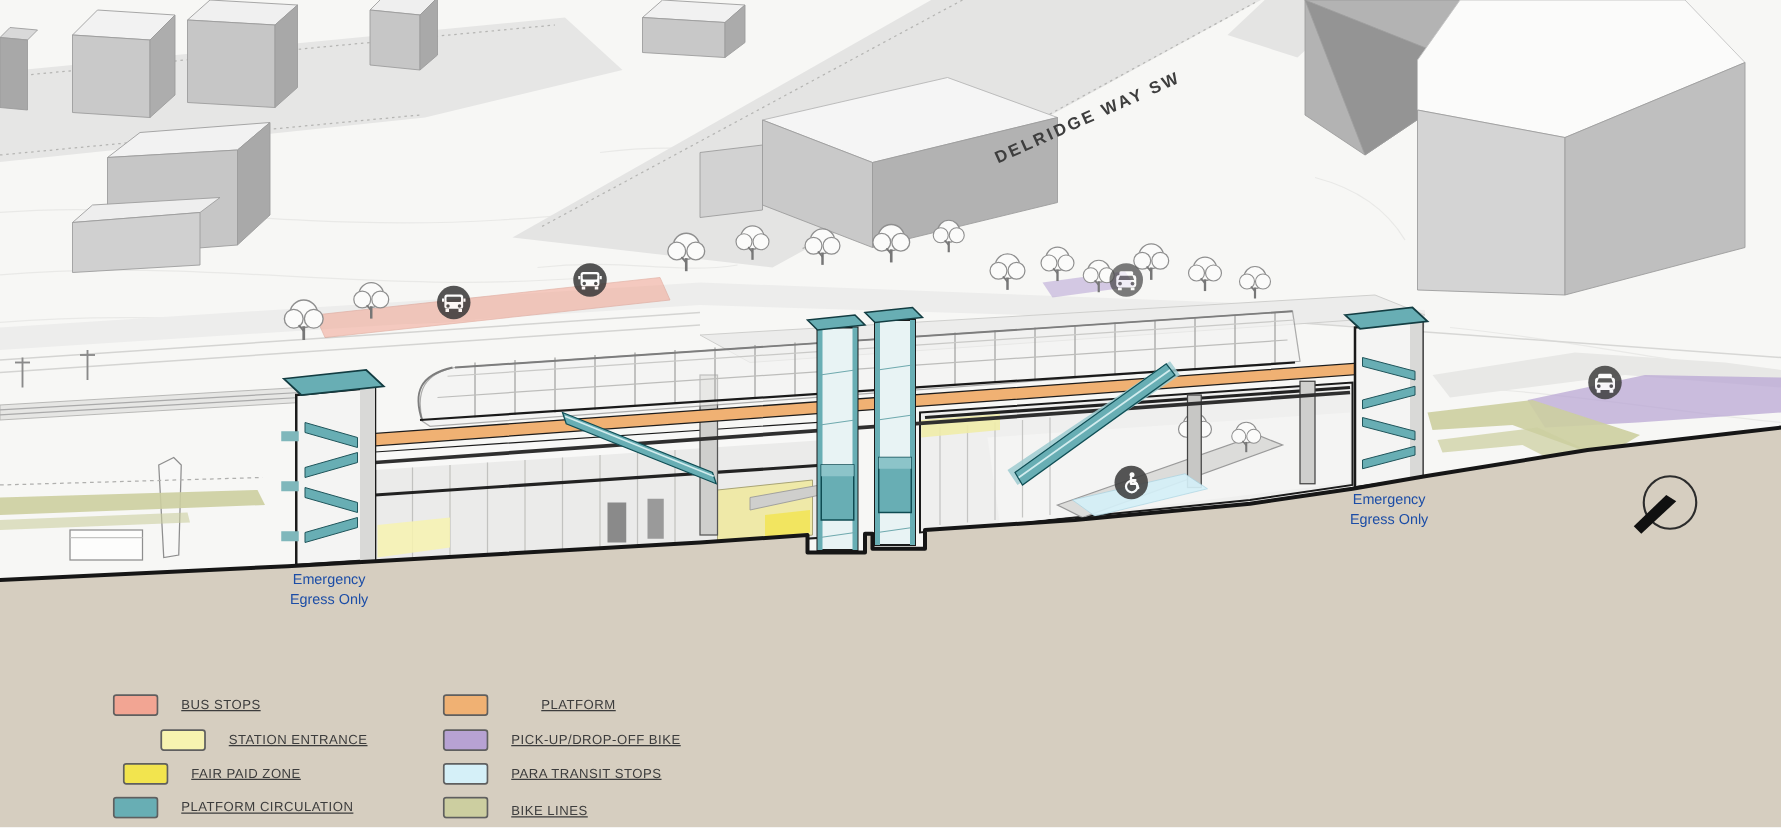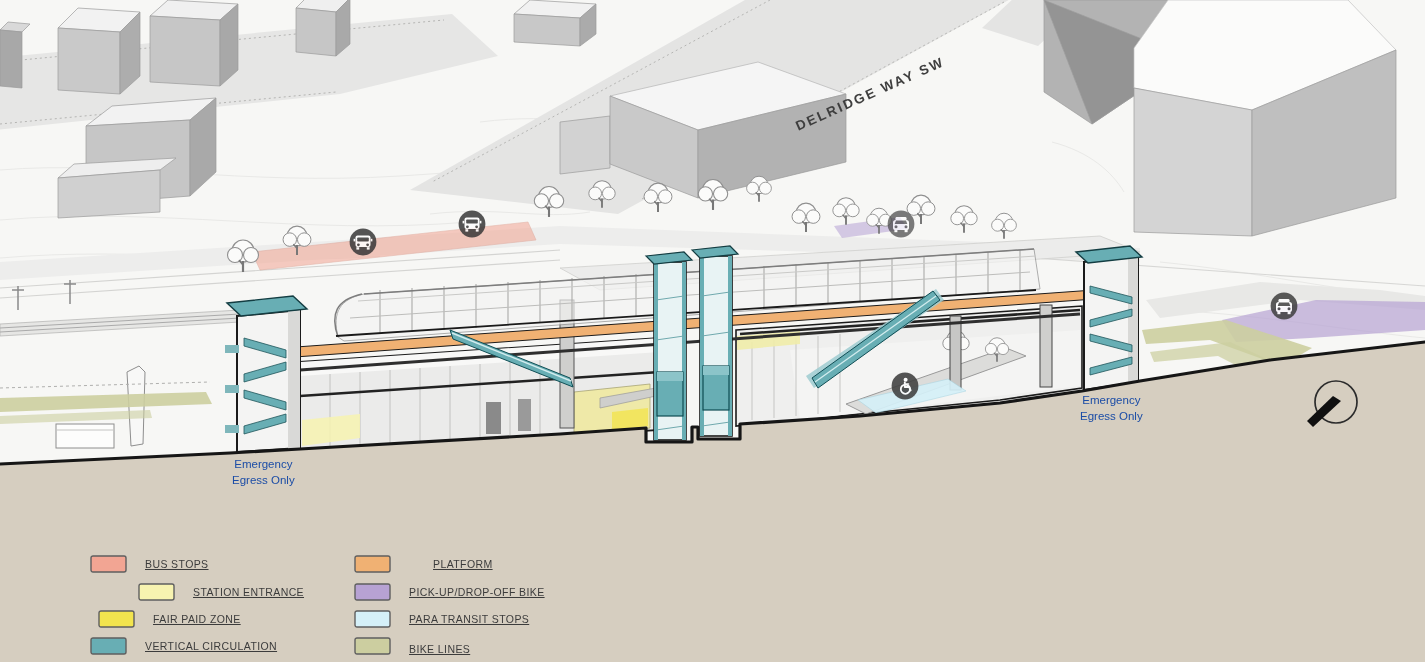--- a/index.html
+++ b/index.html
@@ -334,37 +334,37 @@
   <div>Egress Only</div>
 </div>
 
 <div>
   <div class="legend-row" style="left:90px; top:555px;">
     <svg class="sw" width="37" height="18">
           <rect x="1" y="1" width="35" height="16" rx="2" stroke="#5f5f5f" stroke-width="1.4" fill="#F2A593"></rect>
         </svg>
     <span class="legend-label">BUS STOPS</span>
   </div>
-  <div class="legend-row" style="left:90px; top:583px;padding-left:48px;">
+  <div class="legend-row" style="left:80px; top:583px;padding-left:48px;">
     <svg class="sw" width="37" height="18">
           <rect x="1" y="1" width="35" height="16" rx="2" stroke="#5f5f5f" stroke-width="1.4" fill="#F7F3B0"></rect>
         </svg>
     <span class="legend-label">STATION ENTRANCE</span>
   </div>
   <div class="legend-row" style="left:98px; top:610px;">
     <svg class="sw" width="37" height="18">
           <rect x="1" y="1" width="35" height="16" rx="2" stroke="#5f5f5f" stroke-width="1.4" fill="#F2E44E"></rect>
         </svg>
     <span class="legend-label">FAIR PAID ZONE</span>
   </div>
   <div class="legend-row" style="left:90px; top:637px;">
     <svg class="sw" width="37" height="18">
           <rect x="1" y="1" width="35" height="16" rx="2" stroke="#5f5f5f" stroke-width="1.4" fill="#68AEB4"></rect>
         </svg>
-    <span class="legend-label">VERTICAL CIRCULATION</span>
+    <span class="legend-label">PLATFORM CIRCULATION</span>
   </div>
   <div class="legend-row" style="left:354px; top:555px;gap:24px;">
     <svg class="sw" width="37" height="18">
           <rect x="1" y="1" width="35" height="16" rx="2" stroke="#5f5f5f" stroke-width="1.4" fill="#F0B173"></rect>
         </svg>
     <span class="legend-label">PLATFORM</span>
   </div>
   <div class="legend-row" style="left:354px; top:583px;">
     <svg class="sw" width="37" height="18">
           <rect x="1" y="1" width="35" height="16" rx="2" stroke="#5f5f5f" stroke-width="1.4" fill="#B7A2D3"></rect>

